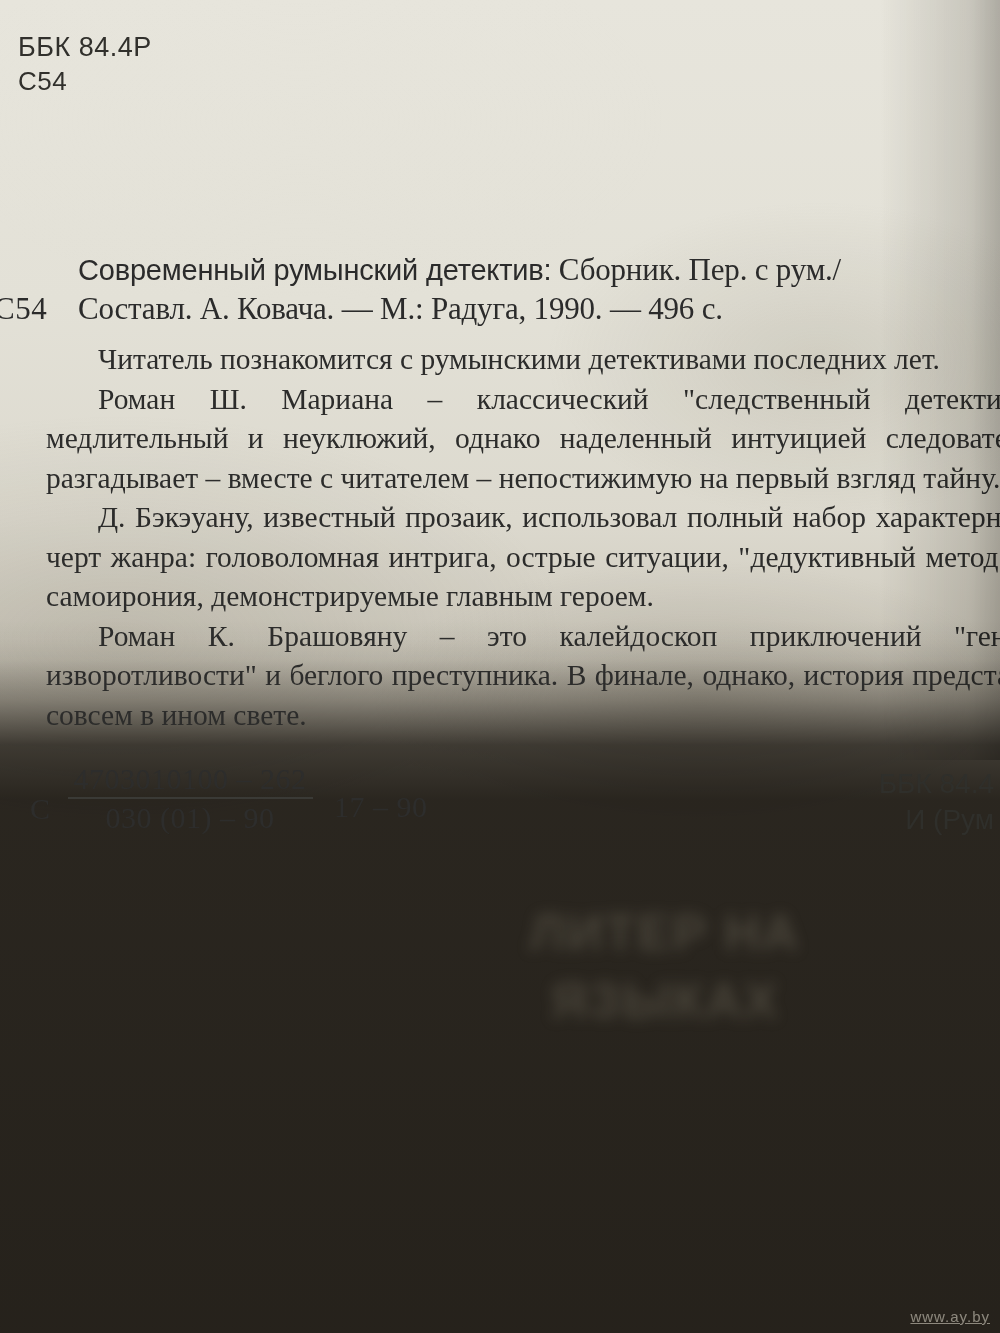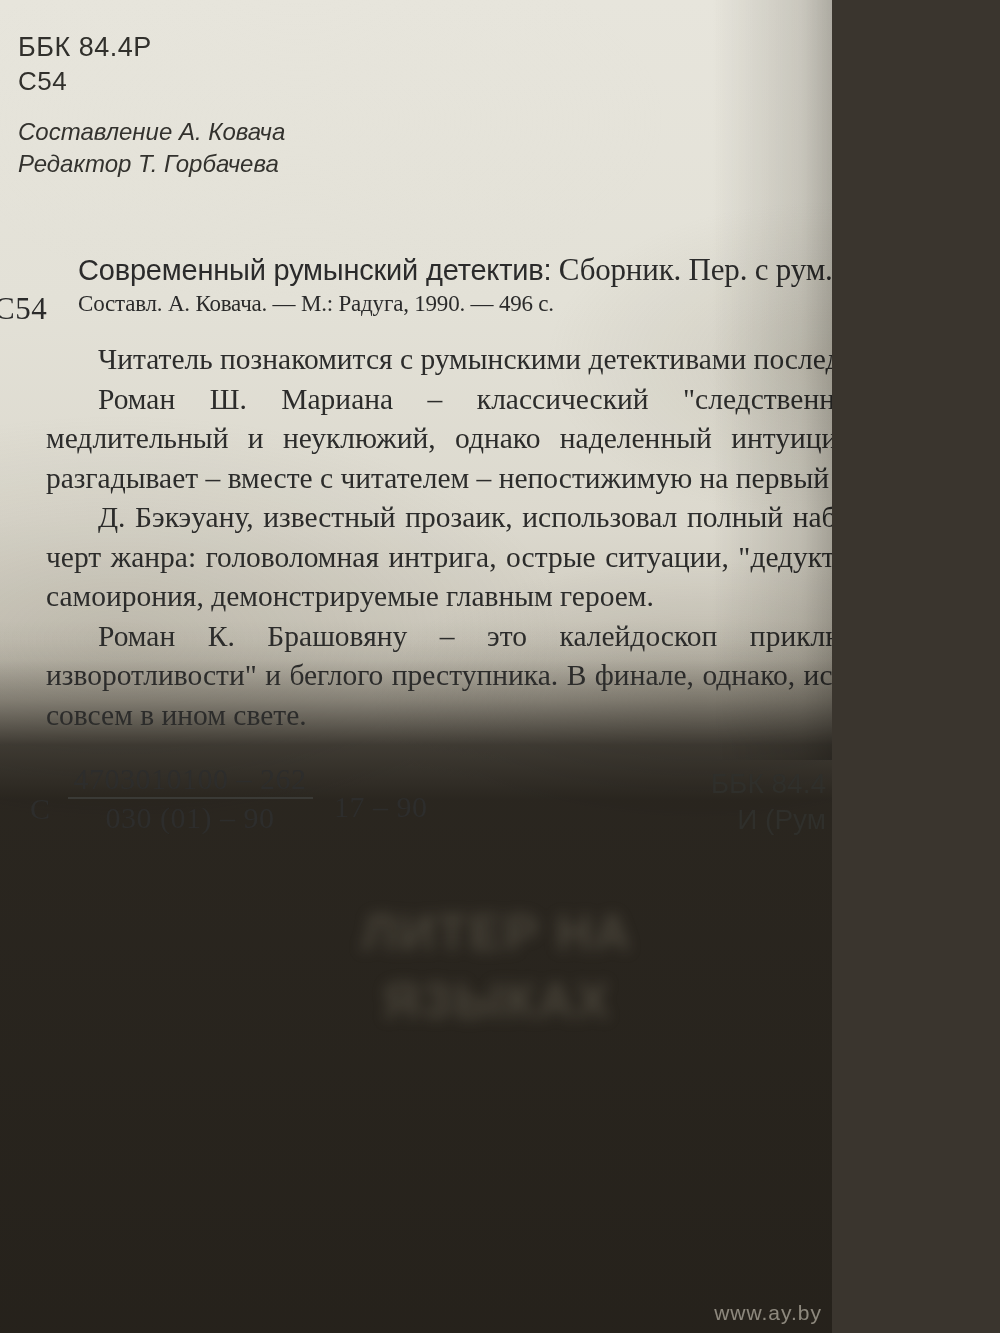--- a/index.html
+++ b/index.html
@@ -2,21 +2,21 @@
 <html><head>
 <meta charset="utf-8">
 <style>
   html, body {
     margin: 0;
     padding: 0;
     background: #3a352e;
   }
   #page {
     position: relative;
-    width: 832px;
+    width: 1000px;
     height: 1333px;
     overflow: hidden;
     font-family: "Liberation Serif", serif;
     background:
       
       linear-gradient(to bottom,
         rgba(20,18,14,0) 0px,
         rgba(20,18,14,0) 620px,
         rgba(30,26,20,0.06) 660px,
         rgba(30,26,20,0.30) 700px,
@@ -108,21 +108,21 @@
     position: absolute;
     left: -6px;
     top: 39px;
     font-size: 31px;
     letter-spacing: 0.5px;
   }
   .bib-line2 {
     position: absolute;
     left: 78px;
     top: 39px;
-    font-size: 23px;
+    font-size: 31px;
     white-space: nowrap;
     letter-spacing: -0.2px;
   }
 
   
   .annot {
     position: absolute;
     left: 46px;
     top: 340px;
     width: 990px;
@@ -188,40 +188,37 @@
     color: rgba(150,142,124,0.30);
     filter: blur(7px);
     letter-spacing: 2px;
   }
 
   .watermark {
     position: absolute;
     right: 10px;
     bottom: 8px;
     font-family: "Liberation Sans", sans-serif;
-    font-size: 21px;
+    font-size: 15px;
     color: rgba(225,220,205,0.55);
     letter-spacing: 1px;
+    text-decoration: underline;
   }
 </style>
 </head>
 <body>
 
 <div id="page">
   <div class="text-layer">
 
     <div class="udk">
       <div>ББК 84.4Р</div>
       <div class="small">С54</div>
     </div>
 
-    <div class="credits">
-      <div><i>Составление А. Ковача</i></div>
-      <div><i>Редактор Т. Горбачева</i></div>
-    </div>
 
     <div class="bib">
       <div class="bib-line1">
         <b>Современный румынский детектив:</b><span> Сборник. Пер. с рум./</span>
       </div>
       <div class="bib-sigla">С54</div>
       <div class="bib-line2">Составл. А. Ковача. — М.: Радуга, 1990. — 496 с.</div>
     </div>
 
     <div class="annot">

